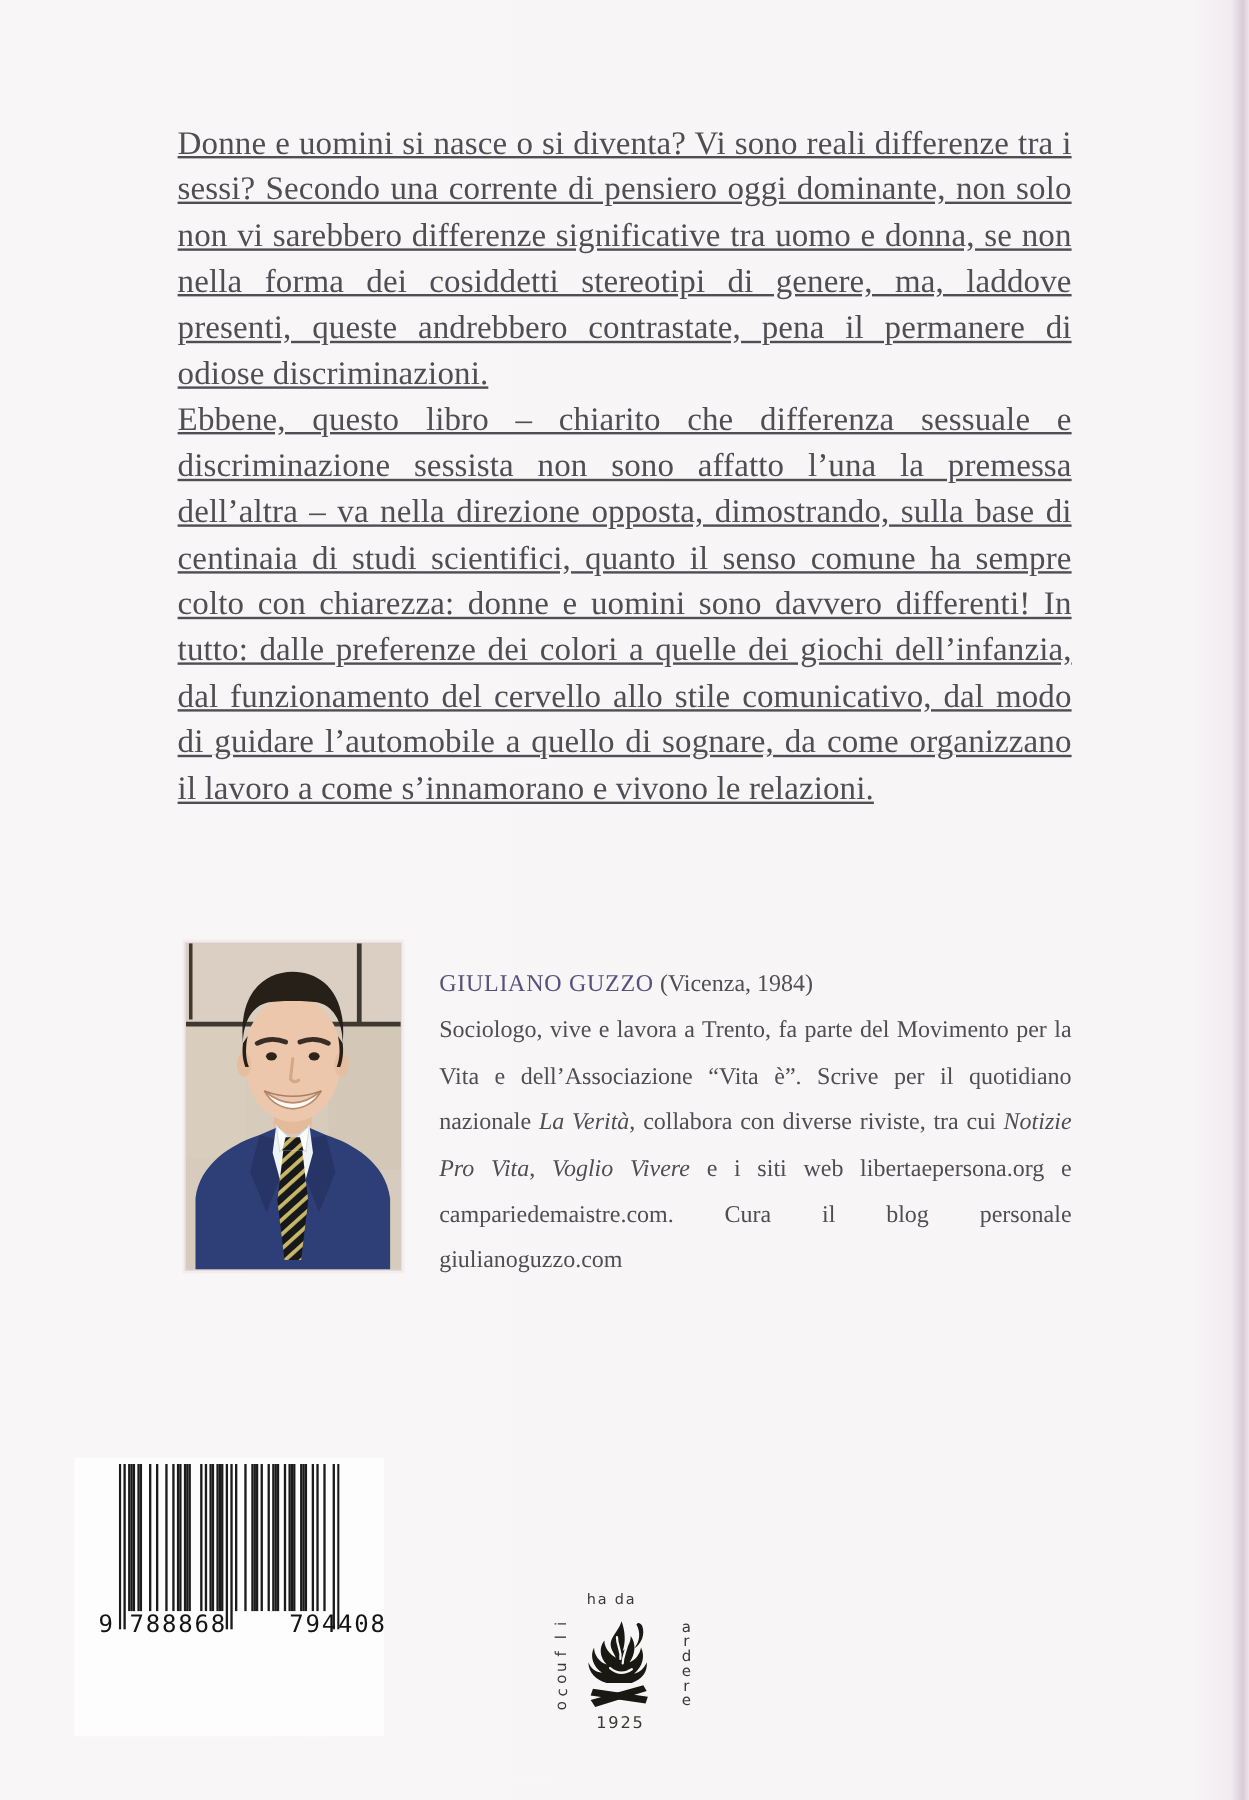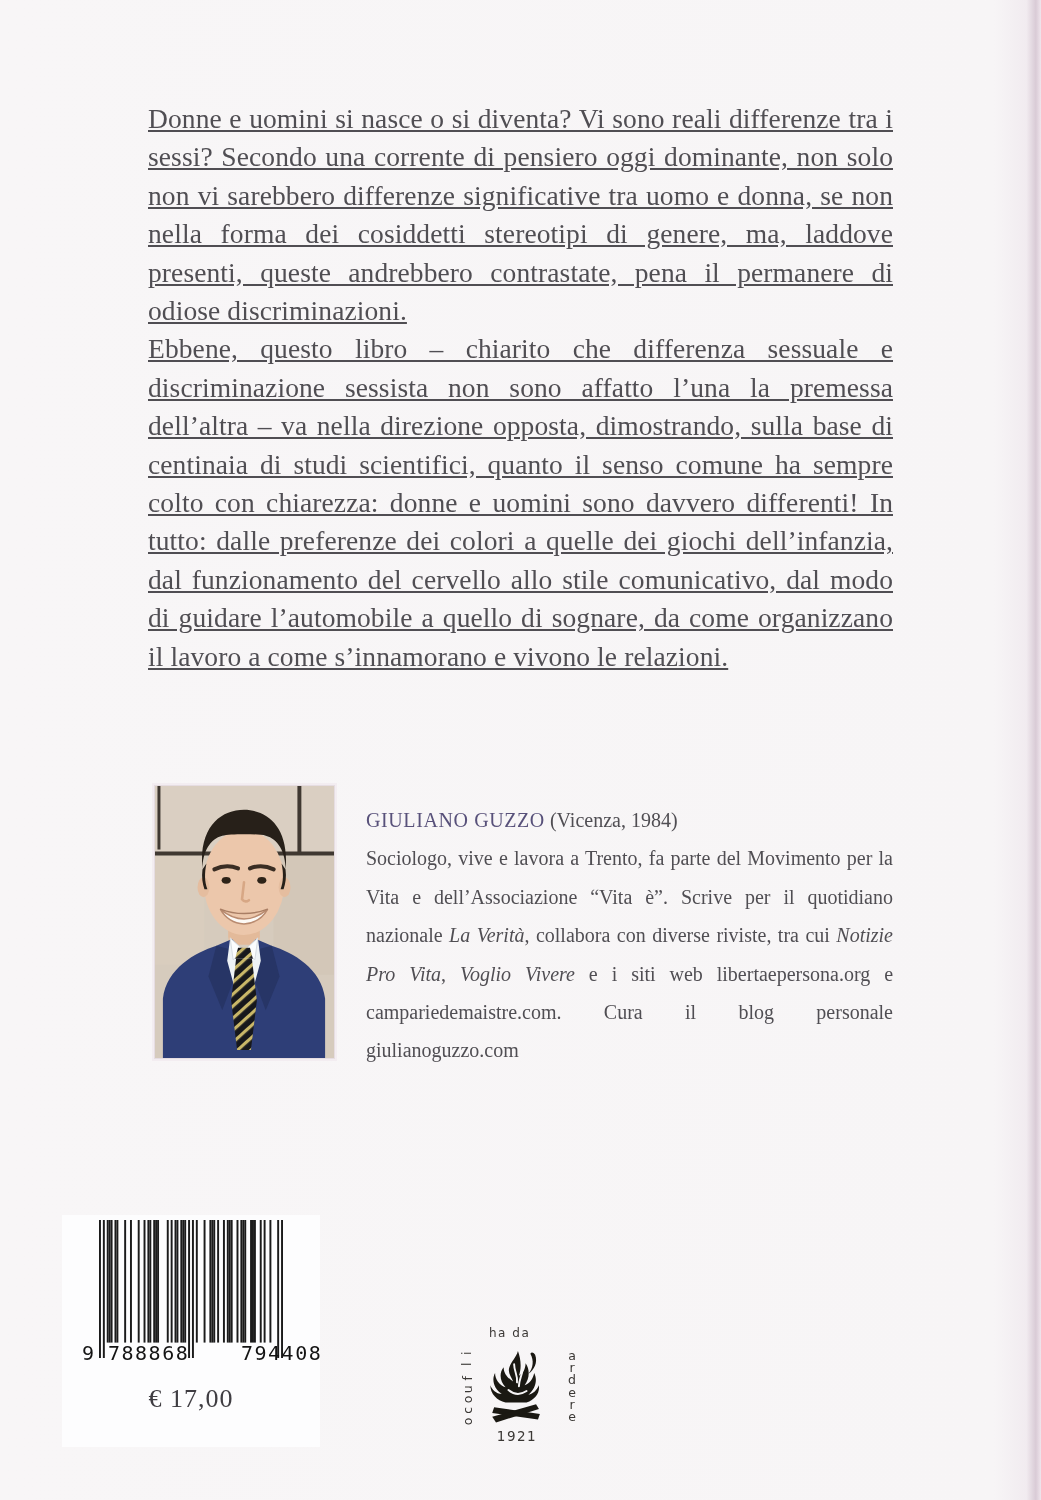--- a/index.html
+++ b/index.html
@@ -185,21 +185,20 @@
           <rect x="88" y="0" width="1" height="30.2"></rect>
           <rect x="92" y="0" width="1" height="34"></rect>
           <rect x="94" y="0" width="1" height="34"></rect>
         </svg>
     </div>
     <div class="ean-digits">
       <span class="d0">9</span>
       <span class="d1">788868</span>
       <span class="d2">794408</span>
     </div>
-    <div class="price">€ 17,00</div>
   </div>
 
   <div class="logo">
     <div class="logo-top">ha da</div>
     <div class="logo-left">
         <span class="v-ch">i</span>
         <span class="v-ch">l</span>
         <span class="v-gap"></span>
         <span class="v-ch">f</span>
         <span class="v-ch">u</span>
@@ -223,16 +222,16 @@
           <path d="M6 60 L54 67 L52 73 L4 66 Z"></path>
           <path d="M4 70 L50 57 L53 62 L8 76 Z"></path>
         </g>
         <g stroke="#f6f4f5" stroke-width="2" fill="none" stroke-linecap="round">
           <path d="M27 15 C27 23 31 26 30 34"></path>
           <path d="M36 20 C35 28 32 31 32 38"></path>
           <path d="M21 42 C27 47 34 47 40 43"></path>
         </g>
       </svg>
     </div>
-    <div class="logo-year">1921</div>
+    <div class="logo-year">1925</div>
   </div>
 
 </div>
 
 </body></html>

